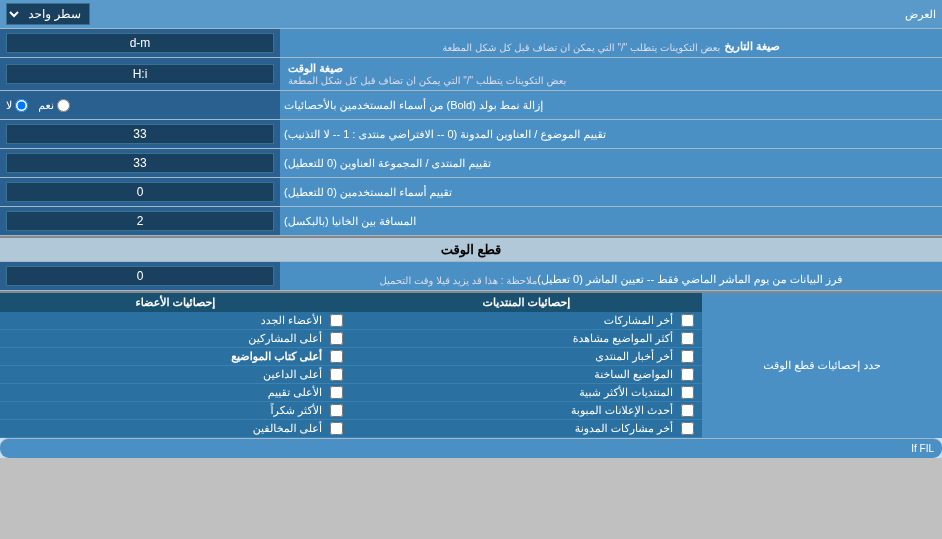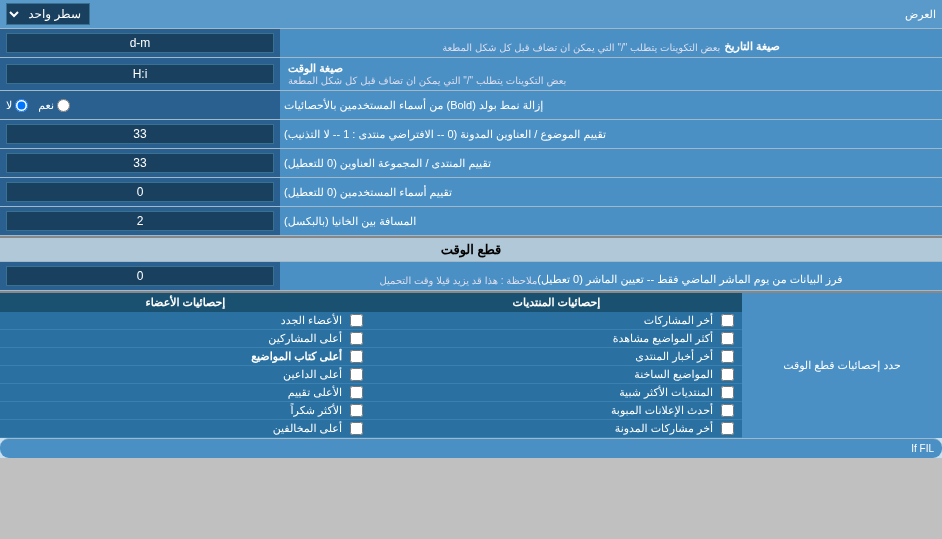--- a/index.html
+++ b/index.html
@@ -79,21 +79,21 @@
       font-size: 12px;
       padding: 2px 4px;
     }
     
     .stats-container {
       display: flex;
       background: #c8e0f0;
       border-top: 2px solid #888;
     }
     .stats-left-label {
-      width: 200px;
+      width: 240px;
       background: #4a90c4;
       color: #fff;
       text-align: center;
       padding: 8px;
       font-size: 11px;
       display: flex;
       align-items: center;
       justify-content: center;
     }
     .stats-middle {

